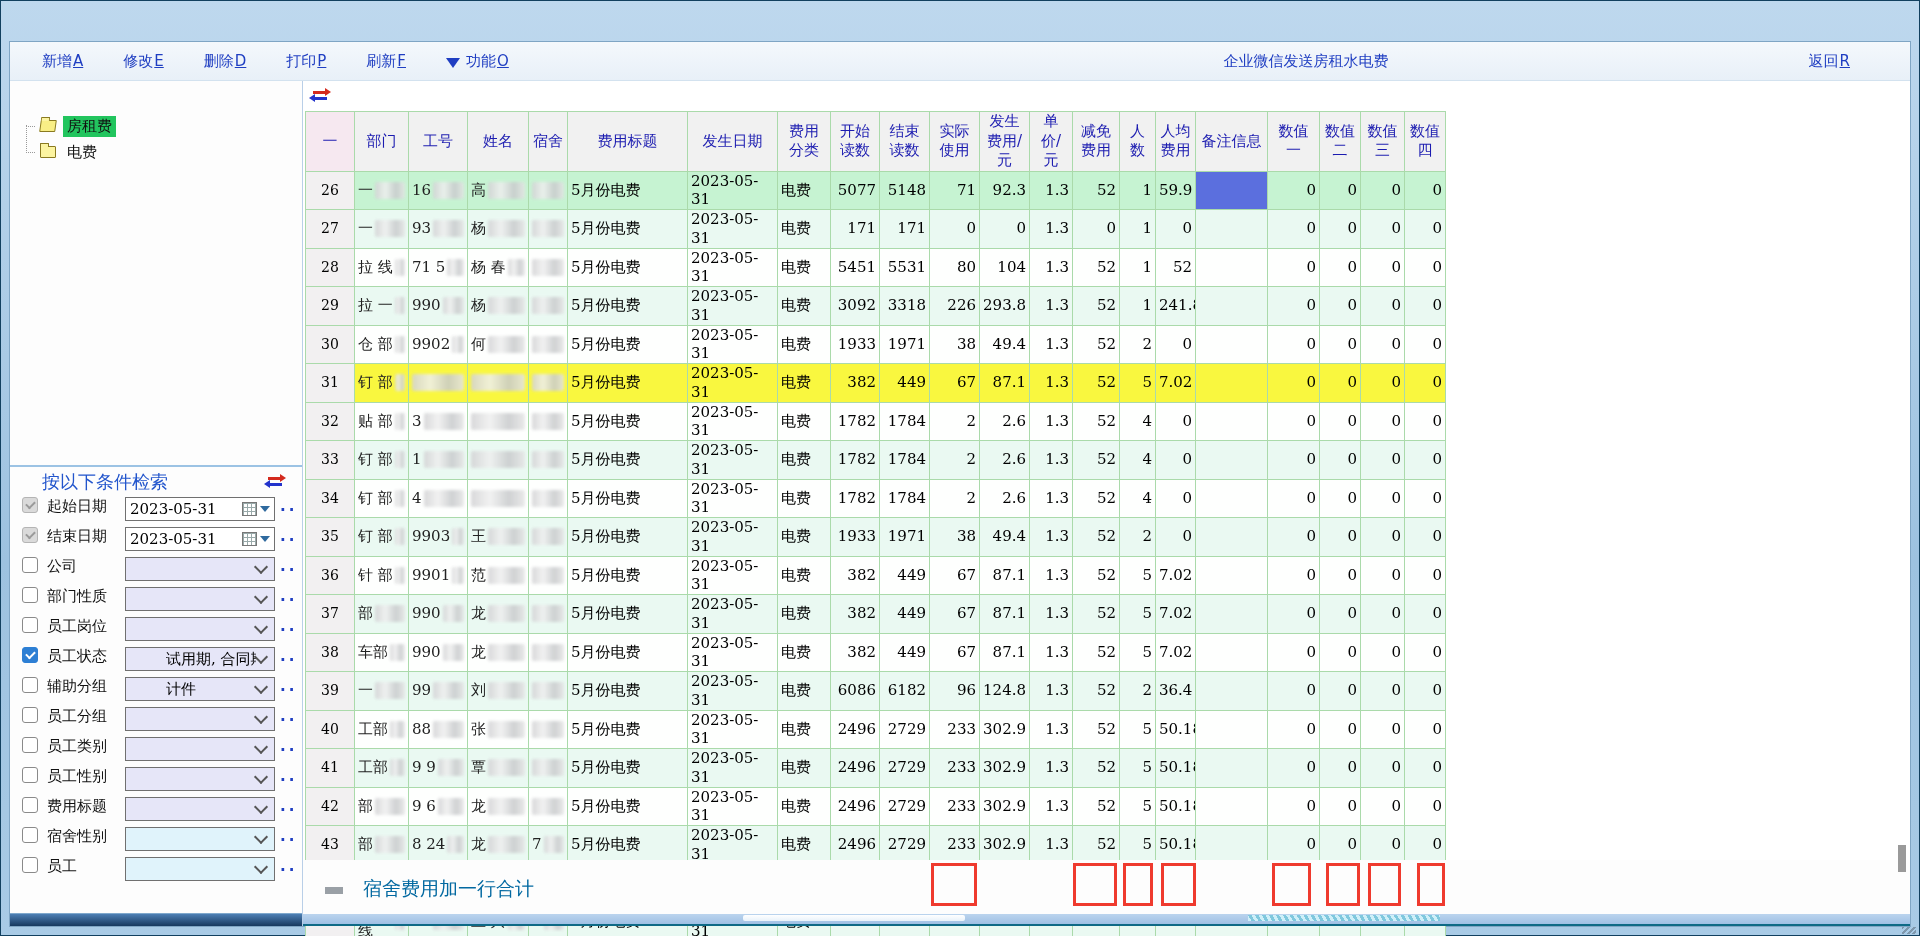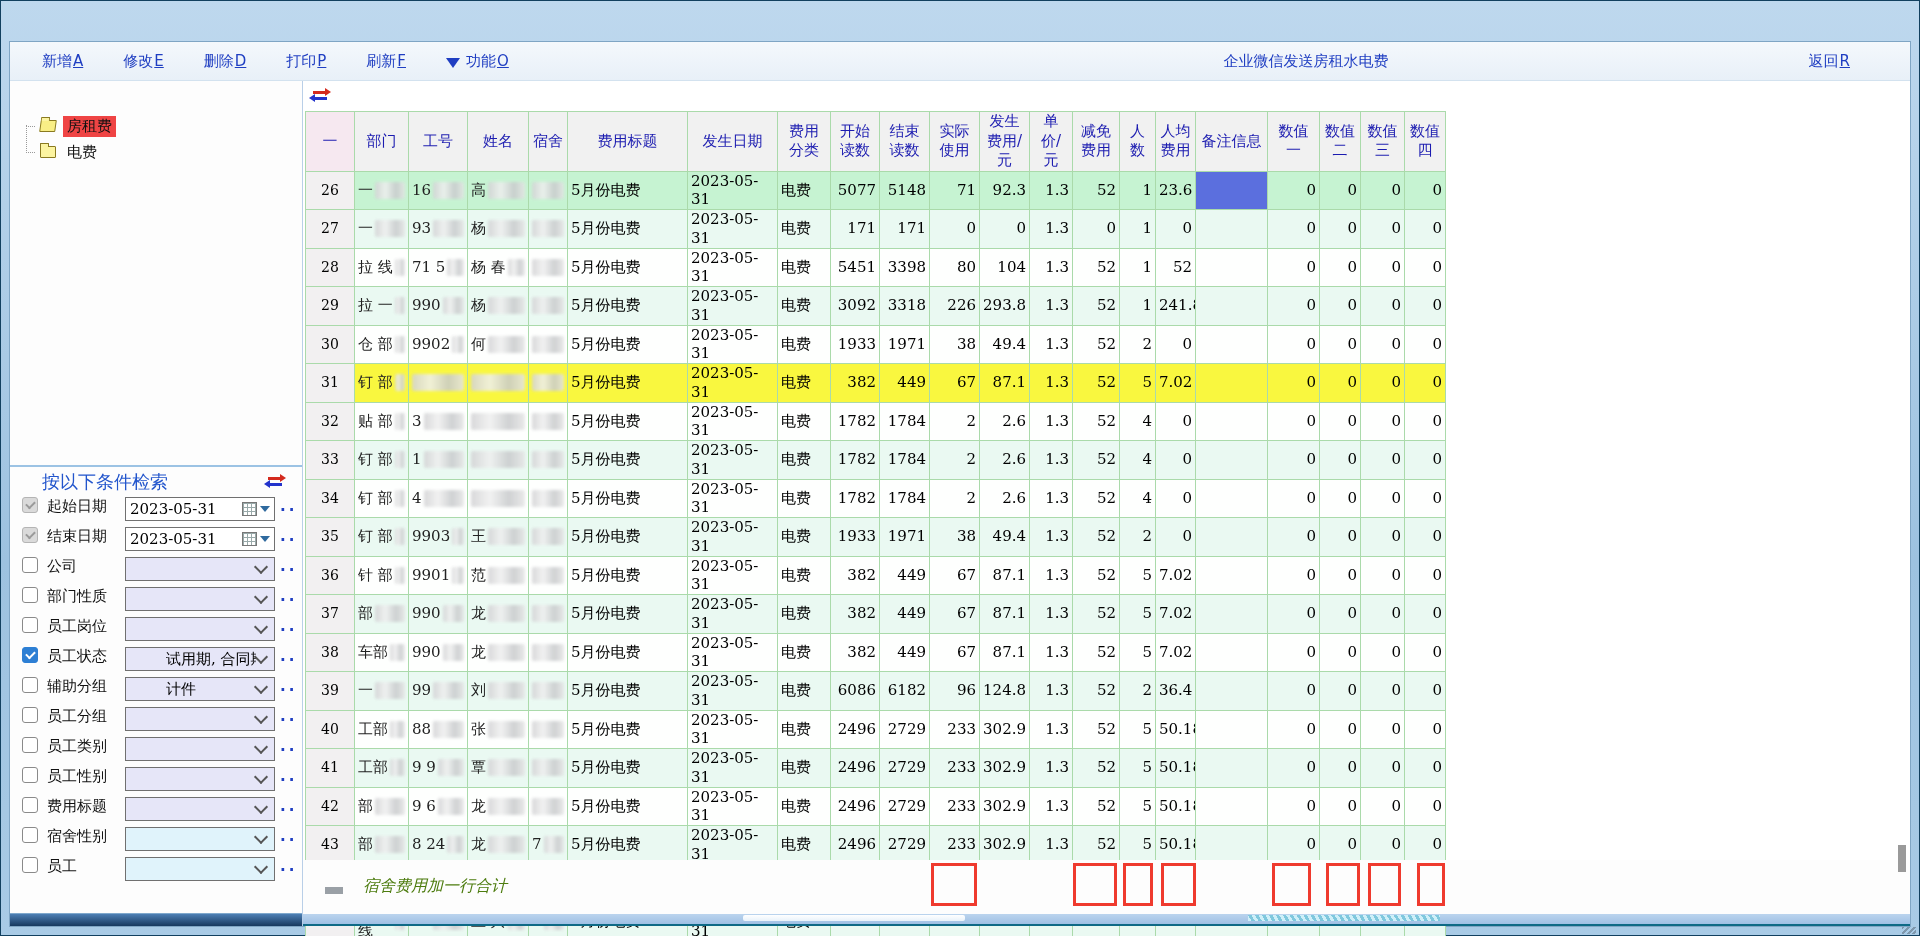--- a/index.html
+++ b/index.html
@@ -42,21 +42,21 @@
   
   .tree-section{height:384px;flex:0 0 384px;position:relative;}
   .tree{position:relative;padding-top:32px;}
   .tree::before{content:"";position:absolute;left:16px;top:44px;bottom:12px;border-left:1px dotted #999;}
   .tree-item{position:relative;height:26px;display:flex;align-items:center;padding-left:30px;cursor:pointer;}
   .tree-item::before{content:"";position:absolute;left:16px;top:13px;width:9px;border-top:1px dotted #999;}
   .folder{width:16px;height:12px;background:#FCF4A0;border:1px solid #8A7A20;border-radius:1px;position:relative;margin-right:7px;flex:0 0 16px;box-sizing:border-box;}
   .folder::before{content:"";position:absolute;left:-1px;top:-4px;width:7px;height:3px;background:#FCF4A0;border:1px solid #8A7A20;border-bottom:none;border-radius:1px 1px 0 0;}
   .folder.open{background:#F8EE86;transform:skewX(-8deg);}
   .tree-label{font-size:15px;color:#111;padding:1px 4px;}
-  .tree-item.selected .tree-label{background:#ef4444;}
+  .tree-item.selected .tree-label{background:#22c55e;}
   
   .filter-sep{height:0;border-top:2px solid #9CC3E4;margin:0;}
   .filter-head{height:30px;display:flex;align-items:center;padding-left:32px;position:relative;}
   .filter-head-label{color:#2255CC;font-size:18px;}
   .swap-icon{display:inline-block;width:20px;}
   .swap-icon .arrow-r{display:block;width:12px;height:3px;background:#D42A1E;position:relative;margin:2px 0 3px 0;}
   .swap-icon .arrow-r::after{content:"";position:absolute;right:-6px;top:-3px;border-left:6px solid #D42A1E;border-top:4px solid transparent;border-bottom:4px solid transparent;}
   .swap-icon .arrow-l{display:block;width:12px;height:3px;background:#2233CC;position:relative;margin-left:2px;}
   .swap-icon .arrow-l::before{content:"";position:absolute;left:-6px;top:-3px;border-right:6px solid #2233CC;border-top:4px solid transparent;border-bottom:4px solid transparent;}
   .filter-head .swap-icon{position:absolute;right:14px;top:8px;}
@@ -95,21 +95,21 @@
   tr.bg-green td.rn,tr.bg-yellow td.rn,tr.bg-azure td.rn,tr.bg-white td.rn{background:#F2F0F1;}
   td.al{text-align:left;} td.ar{text-align:right;}
   td.note-sel{background:#5B6FDE !important;}
   .redact-wrap{display:flex;align-items:center;gap:2px;}
   .blob{flex:1;height:17px;min-width:10px;border-radius:2px;filter:blur(1.6px);opacity:.85;
     background:linear-gradient(90deg,#D2D2D4,#F0F0F0 35%,#C8CACC 70%,#E6E6E6);}
   .frag{white-space:pre-line;color:#222;}
   
   .footerlayer{position:absolute;left:0;right:0;bottom:12px;height:54px;background:#FDFDFD;}
   .sum-handle{position:absolute;left:22px;top:27px;width:18px;height:7px;background:#9AA0A6;}
-  .sum-text{position:absolute;left:60px;top:16px;color:#4d7c0f;font-size:16px;white-space:nowrap;font-style:italic;}
+  .sum-text{position:absolute;left:60px;top:16px;color:#0369a1;font-size:19px;white-space:nowrap;}
   .redbox{position:absolute;top:3px;height:43px;border:3px solid #EF3A2E;box-sizing:border-box;background:transparent;}
   
   .hscroll{position:absolute;left:0;right:0;bottom:0;height:12px;background:linear-gradient(#BBD4EE,#9FC0E4);
     border-bottom:2px solid #0E6A86;box-sizing:border-box;}
   .hthumb{position:absolute;left:440px;width:222px;top:1px;bottom:3px;background:linear-gradient(#FFFFFF,#E8F2FA);border-radius:2px;}
   .hhatch{position:absolute;left:945px;width:192px;top:1px;bottom:3px;
     background:repeating-linear-gradient(60deg,#CFEFF8 0 3px,#7FC8DE 3px 6px);}
   .vthumb{position:absolute;right:13px;top:844px;width:8px;height:27px;background:#9A9A9A;}
   
   .grip{position:absolute;right:3px;bottom:1px;width:14px;height:7px;
@@ -385,21 +385,21 @@
                 <td class="al">5月份电费</td>
                 <td class="al">2023-05-31</td>
                 <td class="al">电费</td>
                 <td class="ar">5077</td>
                 <td class="ar">5148</td>
                 <td class="ar">71</td>
                 <td class="ar">92.3</td>
                 <td class="ar">1.3</td>
                 <td class="ar">52</td>
                 <td class="ar">1</td>
-                <td class="ar">23.6</td>
+                <td class="ar">59.9</td>
                 <td class="al note-sel"></td>
                 <td class="ar">0</td>
                 <td class="ar">0</td>
                 <td class="ar">0</td>
                 <td class="ar">0</td>
               </tr>
               <tr class="bg-azure">
                 <td class="rn">27</td>
                 <td class="al">
                   <div class="redact-wrap">
@@ -463,21 +463,21 @@
                 </td>
                 <td class="al">
                   <div class="redact-wrap">
                     <span class="blob"></span>
                   </div>
                 </td>
                 <td class="al">5月份电费</td>
                 <td class="al">2023-05-31</td>
                 <td class="al">电费</td>
                 <td class="ar">5451</td>
-                <td class="ar">3398</td>
+                <td class="ar">5531</td>
                 <td class="ar">80</td>
                 <td class="ar">104</td>
                 <td class="ar">1.3</td>
                 <td class="ar">52</td>
                 <td class="ar">1</td>
                 <td class="ar">52</td>
                 <td class="al"></td>
                 <td class="ar">0</td>
                 <td class="ar">0</td>
                 <td class="ar">0</td>

